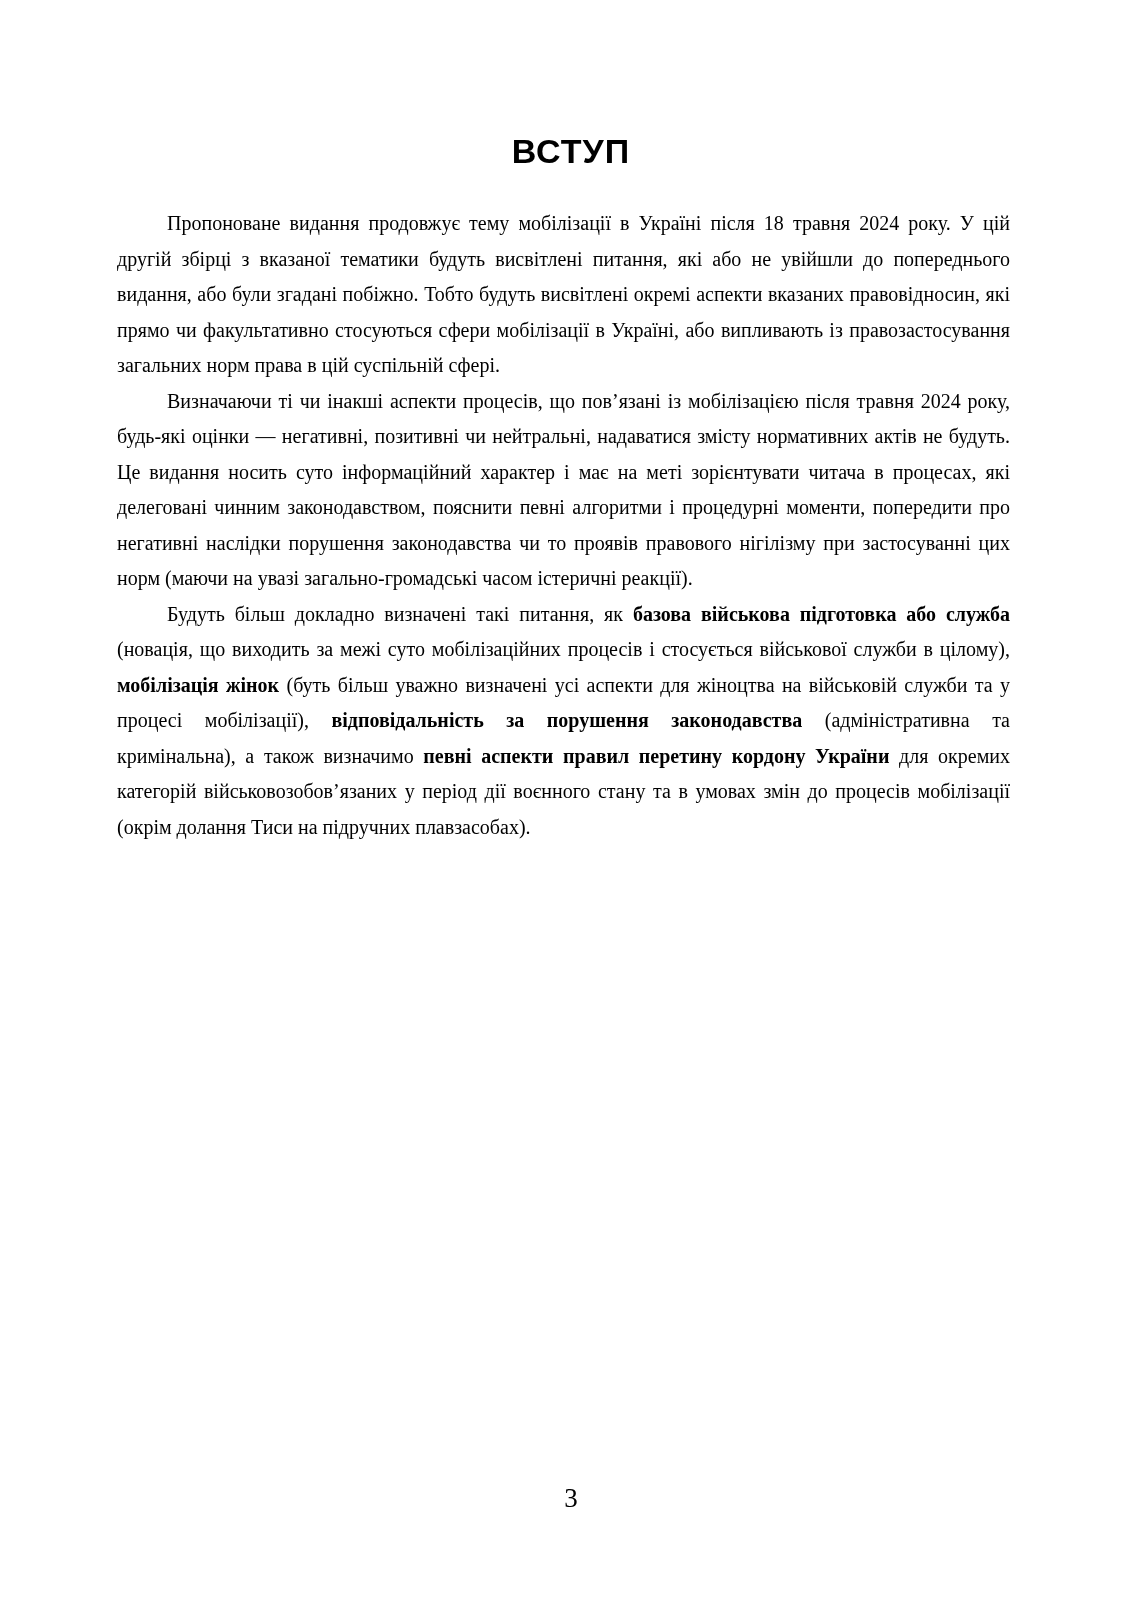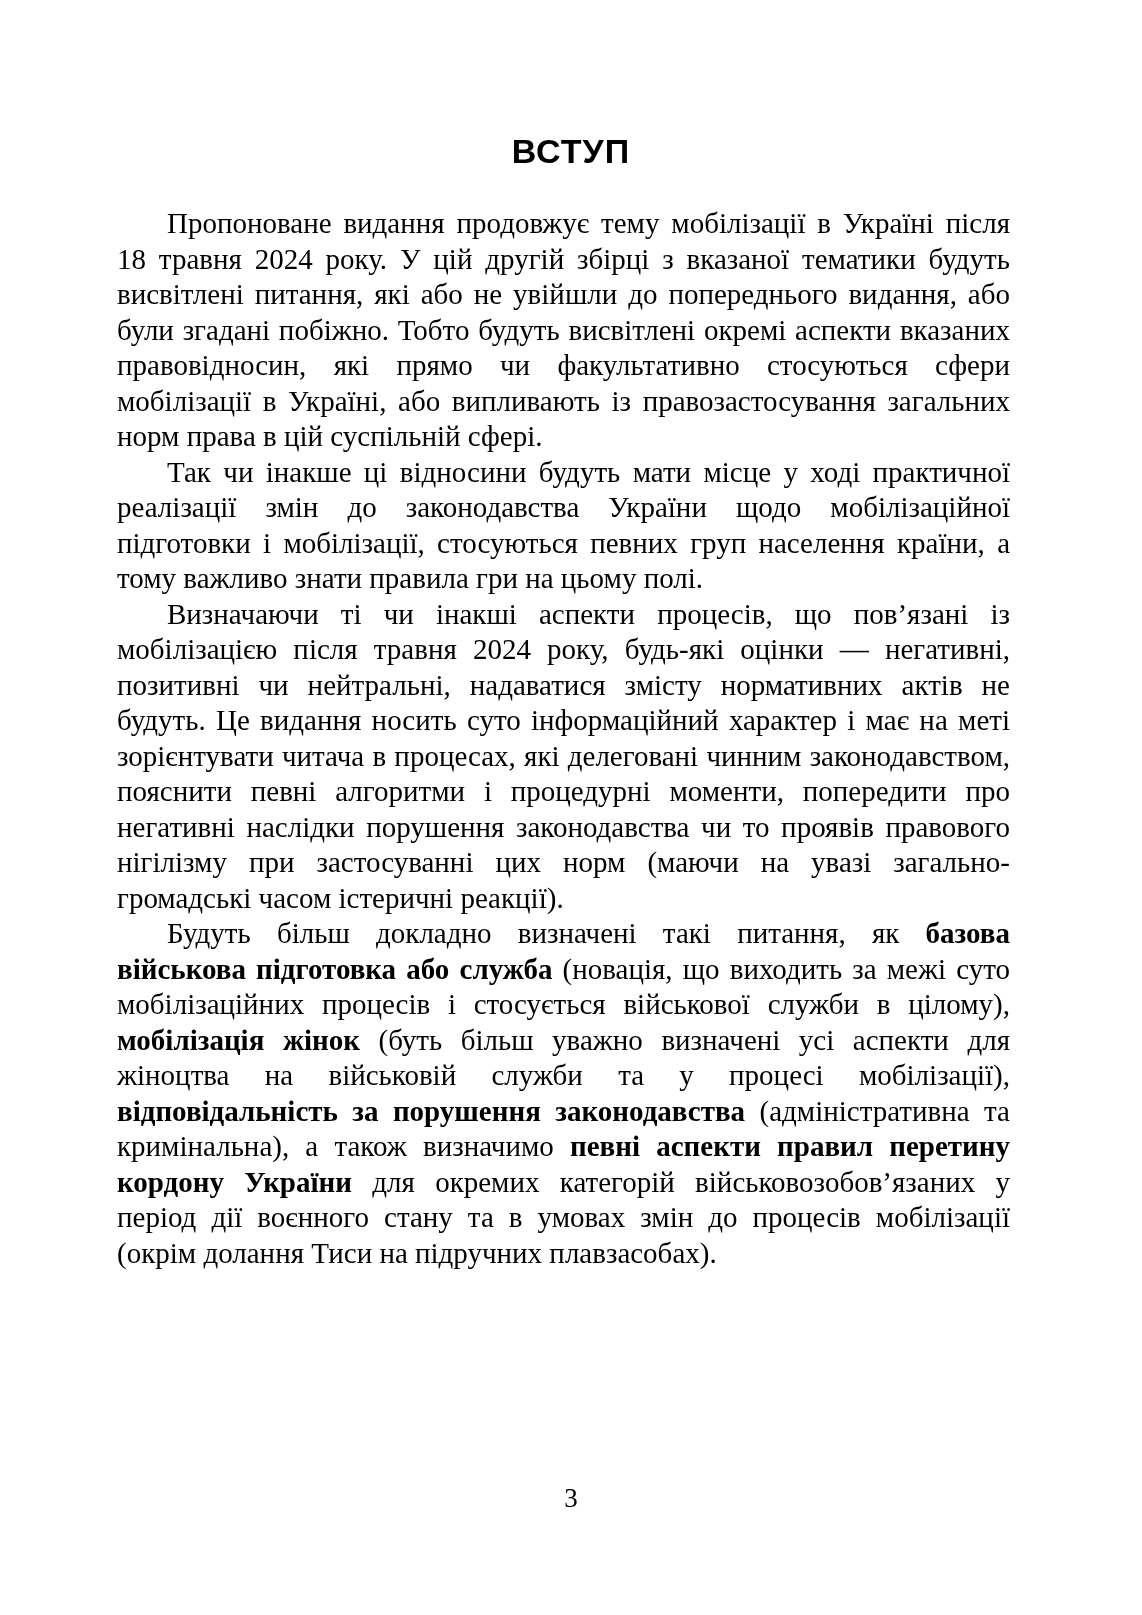--- a/index.html
+++ b/index.html
@@ -27,21 +27,21 @@
     font-size: 34px;
     letter-spacing: 1px;
     color: #000000;
   }
   .doc-body {
     position: absolute;
     left: 117px;
     top: 206px;
     width: 893px;
     font-family: "Liberation Serif", "DejaVu Serif", serif;
-    font-size: 29px;
+    font-size: 20px;
     line-height: 35.5px;
     text-align: justify;
     color: #000000;
   }
   .doc-body p {
     margin: 0;
     padding: 0;
     text-indent: 50px;
   }
   .doc-body b {
@@ -58,18 +58,17 @@
     color: #000000;
   }
 </style>
 </head>
 <body>
 
 <div class="page">
   <h1 class="doc-title">ВСТУП</h1>
   <div class="doc-body">
       <p><span>Пропоноване видання продовжує тему мобілізації в Україні після 18 травня 2024 року. У цій другій збірці з вказаної тематики будуть висвітлені питання, які або не увійшли до попереднього видання, або були згадані побіжно. Тобто будуть висвітлені окремі аспекти вказаних правовідносин, які прямо чи факультативно стосуються сфери мобілізації в Україні, або випливають із правозастосування загальних норм права в цій суспільній сфері.</span></p>
-      <p><span>Так чи інакше ці відносини будуть мати місце у ході практичної реалізації змін до законодавства України щодо мобілізаційної підготовки і мобілізації, стосуються певних груп населення країни,  а тому важливо знати правила гри на цьому полі.</span></p>
       <p><span>Визначаючи ті чи інакші аспекти процесів, що пов’язані із мобілізацією після травня 2024 року, будь-які оцінки — негативні, позитивні чи нейтральні, надаватися змісту нормативних актів не будуть. Це видання носить суто інформаційний характер і має на меті зорієнтувати читача в процесах, які делеговані чинним законодавством, пояснити певні алгоритми і процедурні моменти, попередити про негативні наслідки порушення законодавства чи то проявів правового нігілізму при застосуванні цих норм (маючи на увазі загально-громадські часом істеричні реакції).</span></p>
       <p><span>Будуть більш докладно визначені такі питання, як </span><b>базова військова підготовка або служба</b><span> (новація, що виходить за межі суто мобілізаційних процесів і стосується військової служби в цілому), </span><b>мобілізація жінок</b><span> (буть більш уважно визначені усі аспекти для жіноцтва на військовій служби та у процесі мобілізації), </span><b>відповідальність за порушення законодавства</b><span> (адміністративна та кримінальна), а також визначимо </span><b>певні аспекти правил перетину кордону України</b><span> для окремих категорій військовозобов’язаних у період дії воєнного стану та в умовах змін до процесів мобілізації (окрім долання Тиси на підручних  плавзасобах).</span></p>
     </div>
   <div class="page-number">3</div>
 </div>
 
 </body></html>

